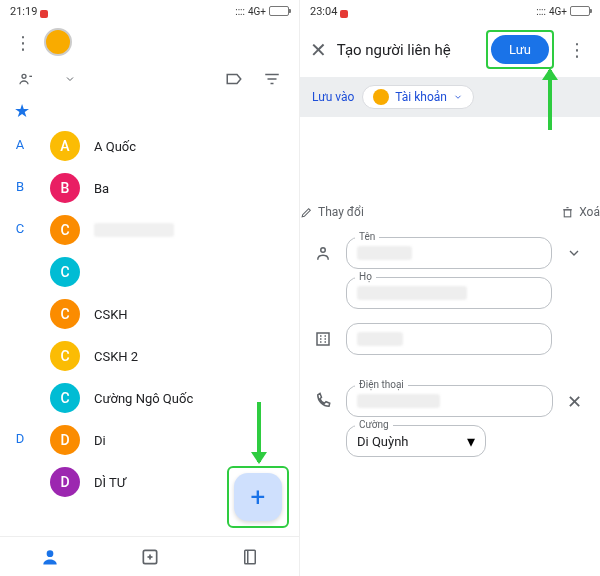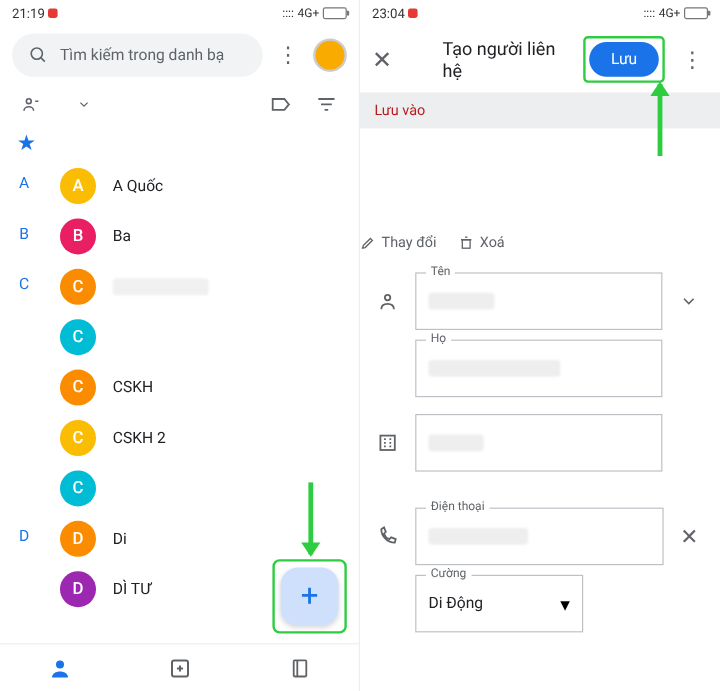--- a/index.html
+++ b/index.html
@@ -2,21 +2,21 @@
 <html><head>
 <meta charset="utf-8">
 <style>
   * { box-sizing: border-box; margin: 0; padding: 0; font-family: -apple-system, BlinkMacSystemFont, 'Segoe UI', Roboto, sans-serif; }
   body { background: #fff; width: 600px; height: 576px; overflow: hidden; display: flex; }
   .screen { width: 300px; height: 576px; position: relative; background: #fff; }
   .left { border-right: 1px solid #eee; }
   
   
   .status-bar { height: 22px; display: flex; align-items: center; justify-content: space-between; padding: 0 10px; font-size: 11px; color: #333; }
-  .status-left { display:flex; align-items:center; gap:3px; }
+  .status-left { display:flex; align-items:flex-end; gap:3px; }
   .status-right { display: flex; align-items: center; gap: 3px; }
   .red-dot { width: 8px; height: 8px; background: #e53935; border-radius: 2px; }
   .battery { width: 20px; height: 10px; border: 1px solid #777; border-radius: 2px; position: relative; }
   .battery::after { content:''; position:absolute; right:-3px; top:2px; width:2px; height:4px; background:#777; border-radius:0 1px 1px 0;}
   .battery-fill { height:100%; background:#ffb300; width:40%; border-radius:1px; }
   
   
   .search-row { display: flex; align-items: center; padding: 6px 10px; gap: 8px; }
   .search-pill { flex: 1; background: #f1f3f4; border-radius: 20px; height: 36px; display: flex; align-items: center; padding: 0 14px; gap: 10px; color: #5f6368; font-size: 13px; }
   .menu-dots { color:#5f6368; font-size:18px; padding:0 4px; }
@@ -49,35 +49,35 @@
   .fab-wrap .fab { position:static; }
   .green-arrow { position:absolute; width:4px; background:#2ecc40; }
   .arrow-down { height:60px; bottom:114px; right:38px; }
   .arrow-down::after { content:''; position:absolute; bottom:-2px; left:-6px; border-left:8px solid transparent; border-right:8px solid transparent; border-top:12px solid #2ecc40; }
   .arrow-up { height:60px; top:70px; right:48px; }
   .arrow-up::after { content:''; position:absolute; top:-2px; left:-6px; border-left:8px solid transparent; border-right:8px solid transparent; border-bottom:12px solid #2ecc40; }
   
   
   .header-row { display:flex; align-items:center; padding: 8px 10px; gap:10px; }
   .close-x { font-size:20px; color:#5f6368; }
-  .header-title { font-size:15px; color:#202124; flex:1;margin-left:32px; }
+  .header-title { font-size:15px; color:#202124; flex:1; }
   .save-wrap { border:2px solid #2ecc40; padding:3px; border-radius:4px; }
   .save-btn { background:#1a73e8; color:#fff; border-radius:18px; padding:7px 18px; font-size:13px; }
   
-  .saveinto-bar { background:#eceef0; display:flex; align-items:center; padding:8px 12px; gap:8px; font-size:12px; color:#b91c1c; }
+  .saveinto-bar { background:#eceef0; display:flex; align-items:center; padding:8px 12px; gap:8px; font-size:12px; color:#1d4ed8; }
   .account-pill { background:#fff; border:1px solid #dadce0; border-radius:14px; padding:3px 10px; display:flex; align-items:center; gap:6px; font-size:12px; }
   .account-dot { width:16px; height:16px; background:#f9ab00; border-radius:50%; }
   
   .photo-area { height:80px; }
-  .edit-links { display:flex; justify-content:flex-start; gap:18px; font-size:12px; color:#1a73e8; padding:8px 0 14px; }
+  .edit-links { display:flex; justify-content:space-between; gap:18px; font-size:12px; color:#1a73e8; padding:8px 0 14px; }
   .edit-link { display:flex; gap:5px; align-items:center; color:#5f6368; }
   
   .form-row { display:flex; align-items:center; padding:4px 14px; gap:10px; }
   .form-icon { width:22px; color:#5f6368; font-size:16px; text-align:center; }
-  .form-field { flex:1; border:1px solid #bdc1c6; border-radius:0; height:48px; position:relative; padding:0 10px; display:flex; align-items:center; }
+  .form-field { flex:1; border:1px solid #bdc1c6; border-radius:12px; height:32px; position:relative; padding:0 10px; display:flex; align-items:center; }
   .form-label { position:absolute; top:-7px; left:8px; background:#fff; padding:0 4px; font-size:10px; color:#5f6368; }
   .field-blur { width:60%; height:14px; background:#eee; filter:blur(1px); border-radius:3px; }
   .chevron { color:#5f6368; font-size:16px; padding:0 4px; }
   .x-clear { color:#5f6368; font-size:18px; padding:0 4px; }
   
   svg { display:block; }
 </style>
 </head>
 <body>
 
@@ -88,27 +88,20 @@
       <span class="red-dot"></span>
     </div>
     <div class="status-right">
       <span style="font-size:10px">::::</span>
       <span style="font-size:10px">4G+</span>
       <span class="battery"><span class="battery-fill"></span></span>
     </div>
   </div>
 
   <div class="search-row">
-    <div class="search-pill">
-      <svg width="16" height="16" viewBox="0 0 24 24" fill="none" stroke="currentColor" stroke-width="2">
-          <circle cx="10" cy="10" r="7"></circle>
-          <line x1="20" y1="20" x2="15" y2="15"></line>
-        </svg>
-      <span>Tìm kiếm trong danh bạ</span>
-    </div>
     <span class="menu-dots">⋮</span>
     <span class="avatar-dot"></span>
   </div>
 
   <div class="filter-row">
     <div class="filter-left">
       <span>
         <svg width="16" height="16" viewBox="0 0 24 24" fill="none" stroke="currentColor" stroke-width="2">
             <circle cx="9" cy="8" r="3"></circle>
             <path d="M3 20c0-3 3-5 6-5s6 2 6 5"></path>
@@ -165,20 +158,21 @@
     <div class="contact-row">
       <span class="contact-avatar" style="background:#fb8c00">C</span>
       <span class="contact-name">CSKH</span>
     </div>
     <div class="contact-row">
       <span class="contact-avatar" style="background:#fbbc04">C</span>
       <span class="contact-name">CSKH 2</span>
     </div>
     <div class="contact-row">
       <span class="contact-avatar" style="background:#00bcd4">C</span>
+      <span class="contact-name">Cường Ngô Quốc</span>
     </div>
   </div>
   <div class="contact-section">
     <span class="index-letter" style="top:12px">D</span>
     <div class="contact-row">
       <span class="contact-avatar" style="background:#fb8c00">D</span>
       <span class="contact-name">Di</span>
     </div>
     <div class="contact-row">
       <span class="contact-avatar" style="background:#9c27b0">D</span>
@@ -232,20 +226,27 @@
     <span class="close-x">✕</span>
     <span class="header-title">Tạo người liên hệ</span>
     <span class="save-wrap">
       <div class="save-btn">Lưu</div>
     </span>
     <span class="menu-dots">⋮</span>
   </div>
 
   <div class="saveinto-bar">
     <span>Lưu vào</span>
+    <div class="account-pill">
+      <span class="account-dot"></span>
+      <span>Tài khoản</span>
+      <svg width="10" height="10" viewBox="0 0 24 24" fill="none" stroke="currentColor" stroke-width="2">
+          <polyline points="6 9 12 15 18 9"></polyline>
+        </svg>
+    </div>
   </div>
 
   <div class="green-arrow arrow-up"></div>
 
   <div class="photo-area"></div>
 
   <div class="edit-links">
     <span class="edit-link">
       <svg width="13" height="13" viewBox="0 0 24 24" fill="none" stroke="currentColor" stroke-width="2">
           <path d="M4 20l4-1 11-11-3-3L5 16z"></path>
@@ -317,17 +318,17 @@
       <span class="form-label">Điện thoại</span>
       <span class="field-blur" style="width:45%"></span>
     </div>
     <span class="x-clear">✕</span>
   </div>
 
   <div class="form-row">
     <span class="form-icon"></span>
     <div class="form-field" style="max-width:140px">
       <span class="form-label">Cường</span>
-      <span style="font-size:13px;color:#202124">Di Động</span>
+      <span style="font-size:13px;color:#202124">Di Quỳnh</span>
       <span style="margin-left:auto">▾</span>
     </div>
   </div>
 </div>
 
 </body></html>

